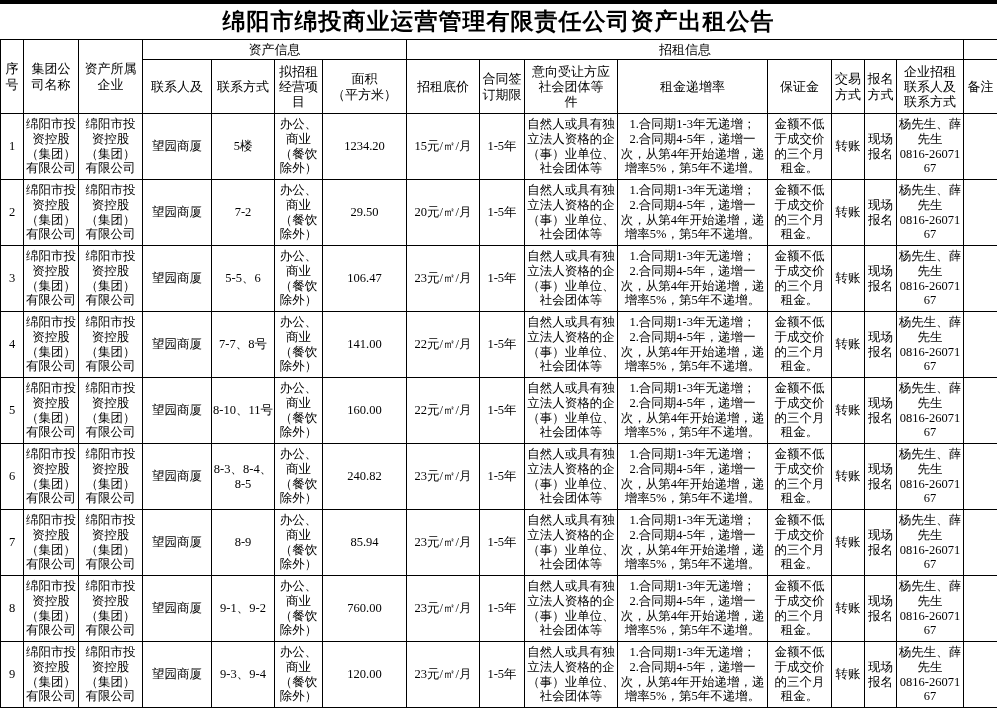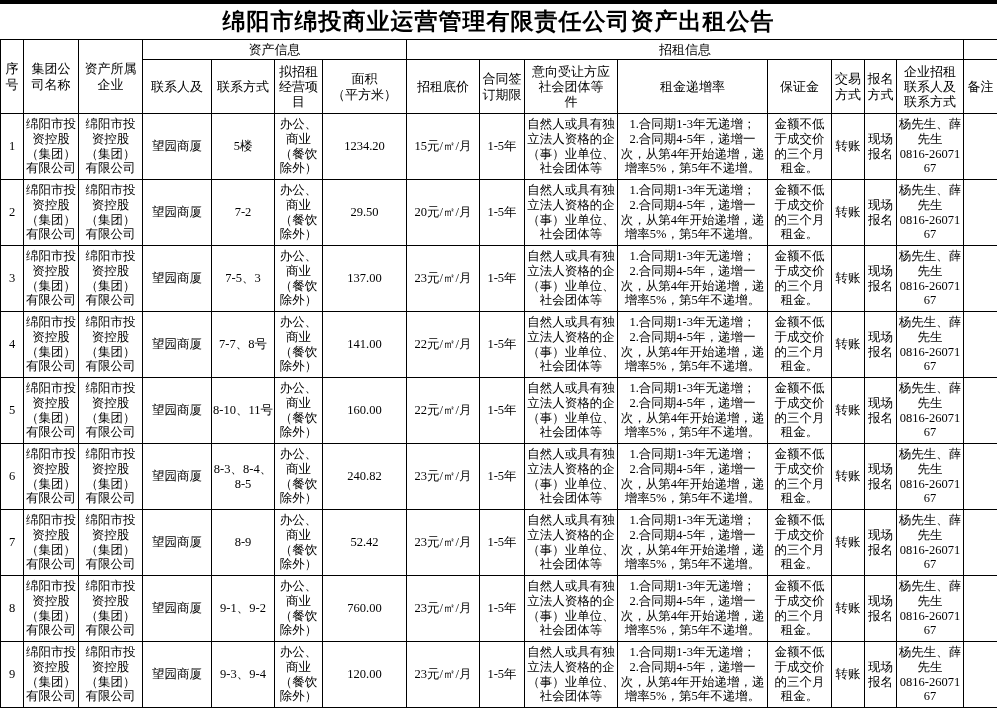--- a/index.html
+++ b/index.html
@@ -127,26 +127,26 @@
 报名</td>
           <td>杨先生、薛先生
 0816-2607167</td>
           <td></td>
         </tr>
         <tr>
           <td>3</td>
           <td>绵阳市投资控股（集团）有限公司</td>
           <td>绵阳市投资控股（集团）有限公司</td>
           <td>望园商厦</td>
-          <td>7-5、3</td>
-          <td>办公、
-商业
-（餐饮
-除外）</td>
-          <td>137.00</td>
+          <td>5-5、6</td>
+          <td>办公、
+商业
+（餐饮
+除外）</td>
+          <td>106.47</td>
           <td>23元/㎡/月</td>
           <td>1-5年</td>
           <td class="ta-l">自然人或具有独立法人资格的企（事）业单位、社会团体等</td>
           <td class="ta-l">1.合同期1-3年无递增；
 2.合同期4-5年，递增一次，从第4年开始递增，递增率5%，第5年不递增。</td>
           <td class="ta-l">金额不低于成交价的三个月租金。</td>
           <td>转账</td>
           <td>现场
 报名</td>
           <td>杨先生、薛先生
@@ -228,21 +228,21 @@
         <tr>
           <td>7</td>
           <td>绵阳市投资控股（集团）有限公司</td>
           <td>绵阳市投资控股（集团）有限公司</td>
           <td>望园商厦</td>
           <td>8-9</td>
           <td>办公、
 商业
 （餐饮
 除外）</td>
-          <td>52.42</td>
+          <td>85.94</td>
           <td>23元/㎡/月</td>
           <td>1-5年</td>
           <td class="ta-l">自然人或具有独立法人资格的企（事）业单位、社会团体等</td>
           <td class="ta-l">1.合同期1-3年无递增；
 2.合同期4-5年，递增一次，从第4年开始递增，递增率5%，第5年不递增。</td>
           <td class="ta-l">金额不低于成交价的三个月租金。</td>
           <td>转账</td>
           <td>现场
 报名</td>
           <td>杨先生、薛先生

